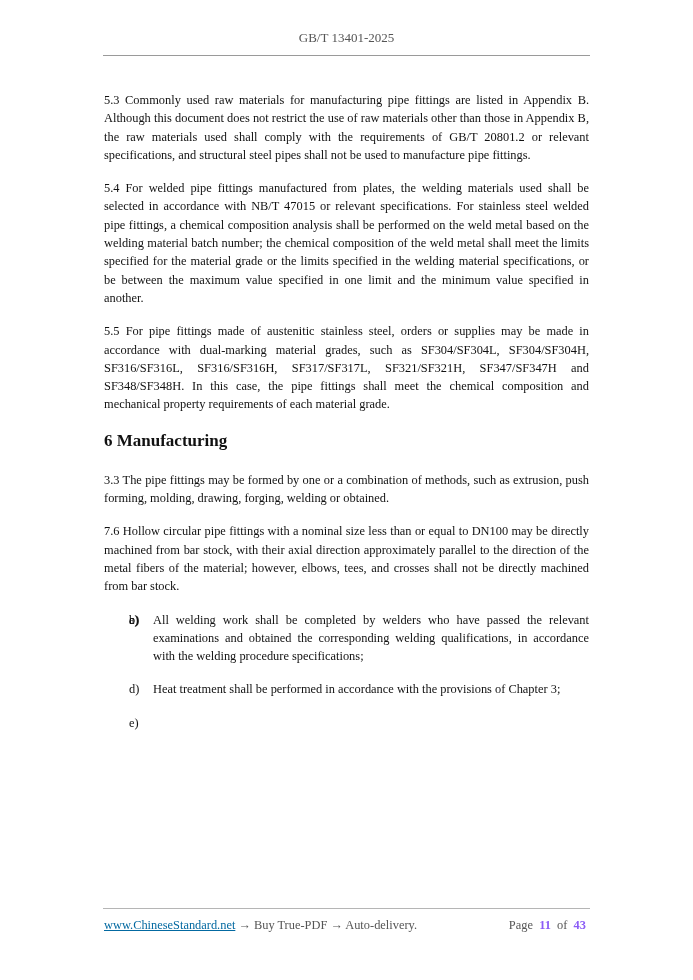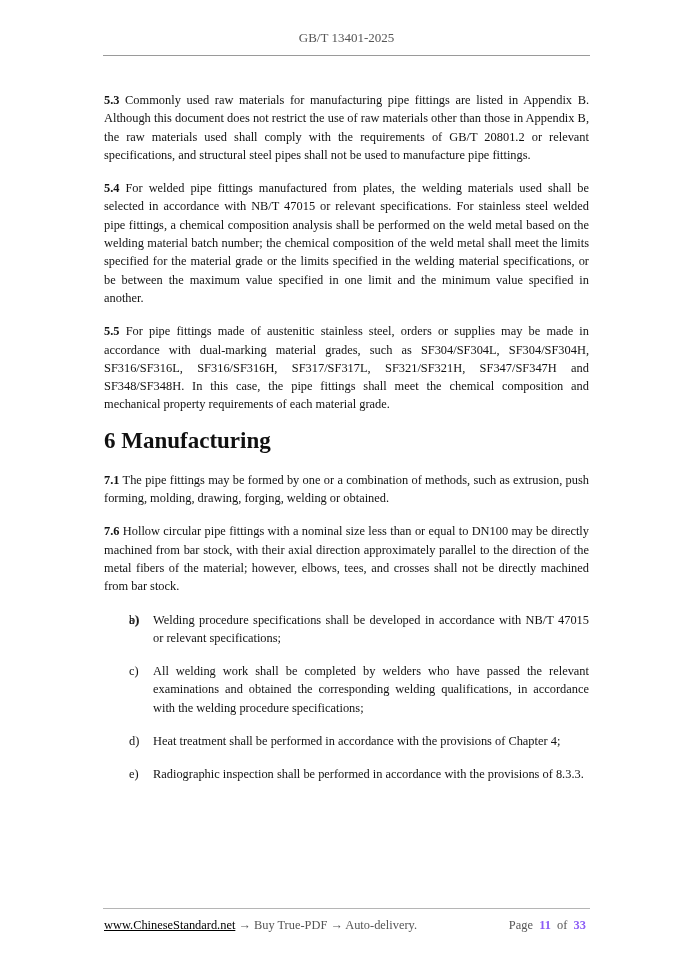--- a/index.html
+++ b/index.html
@@ -30,23 +30,23 @@
     .body {
       position: absolute;
       top: 91px; left: 104px; width: 485px;
       font-size: 12.4px;
       line-height: 18.3px;
     }
     .para {
       text-align: justify;
       margin-bottom: 15px;
     }
-    .para b { font-weight: bold; }
+    .para b { font-weight: normal; }
     .section-title {
-      font-size: 23px;
+      font-size: 17px;
       font-weight: bold;
       line-height: 24px;
       margin-top: 10px;
       margin-bottom: 18px;
     }
     .list { margin-top: 0; }
     .list-item {
       position: relative;
       padding-left: 49px;
       text-align: justify;
@@ -62,80 +62,78 @@
       border-top: 1px solid #b5b5b5;
     }
     .footer {
       position: absolute;
       top: 918px; left: 104px; width: 482px;
       font-size: 12.4px;
       color: #555555;
       display: flex;
       justify-content: space-between;
     }
-    .footer a { color: #000000; text-decoration: underline; }
+    .footer a { color: #0369a1; text-decoration: underline; }
     .footer .pg b { color: #8b5cf6; font-weight: bold; }
   </style>
 </head>
 <body>
 
 <div class="page">
 
   <div class="header">GB/T 13401-2025</div>
   <div class="header-rule"></div>
 
   <div class="body">
 
     <p class="para"><b>5.3</b><span> Commonly used raw materials for manufacturing pipe fittings are listed in Appendix B. Although this document does not restrict the use of raw materials other than those in Appendix B, the raw materials used shall comply with the requirements of GB/T 20801.2 or relevant specifications, and structural steel pipes shall not be used to manufacture pipe fittings.</span></p>
 
     <p class="para"><b>5.4</b><span> For welded pipe fittings manufactured from plates, the welding materials used shall be selected in accordance with NB/T 47015 or relevant specifications. For stainless steel welded pipe fittings, a chemical composition analysis shall be performed on the weld metal based on the welding material batch number; the chemical composition of the weld metal shall meet the limits specified for the material grade or the limits specified in the welding material specifications, or be between the maximum value specified in one limit and the minimum value specified in another.</span></p>
 
     <p class="para"><b>5.5</b><span> For pipe fittings made of austenitic stainless steel, orders or supplies may be made in accordance with dual-marking material grades, such as SF304/SF304L, SF304/SF304H, SF316/SF316L, SF316/SF316H, SF317/SF317L, SF321/SF321H, SF347/SF347H and SF348/SF348H. In this case, the pipe fittings shall meet the chemical composition and mechanical property requirements of each material grade.</span></p>
 
     <h2 class="section-title">6 Manufacturing</h2>
 
-    <p class="para"><b>7.1</b><span> The pipe fittings may be formed by one or a combination of methods, such as extrusion, push forming, molding, drawing, forging, welding or obtained.</span></p>
+    <p class="para"><b>3.3</b><span> The pipe fittings may be formed by one or a combination of methods, such as extrusion, push forming, molding, drawing, forging, welding or obtained.</span></p>
 
     <p class="para"><b>7.6</b><span> Hollow circular pipe fittings with a nominal size less than or equal to DN100 may be directly machined from bar stock, with their axial direction approximately parallel to the direction of the metal fibers of the material; however, elbows, tees, and crosses shall not be directly machined from bar stock.</span></p>
 
 
     <div class="list">
       <div class="list-item">
         <span class="list-marker">a)</span>
       </div>
       <div class="list-item">
         <span class="list-marker">b)</span>
-        <span>Welding procedure specifications shall be developed in accordance with NB/T 47015 or relevant specifications;</span>
       </div>
       <div class="list-item">
         <span class="list-marker">c)</span>
         <span>All welding work shall be completed by welders who have passed the relevant examinations and obtained the corresponding welding qualifications, in accordance with the welding procedure specifications;</span>
       </div>
       <div class="list-item">
         <span class="list-marker">d)</span>
-        <span>Heat treatment shall be performed in accordance with the provisions of Chapter 4;</span>
+        <span>Heat treatment shall be performed in accordance with the provisions of Chapter 3;</span>
       </div>
       <div class="list-item">
         <span class="list-marker">e)</span>
-        <span>Radiographic inspection shall be performed in accordance with the provisions of 8.3.3.</span>
       </div>
     </div>
   </div>
 
   <div class="footer-rule"></div>
 
   <div class="footer">
     <span>
       <a>www.ChineseStandard.net</a>
       <span>→</span>
       <span>Buy True-PDF</span>
       <span>→</span>
       <span>Auto-delivery.</span>
     </span>
     <span class="pg">
       <span>Page</span>&nbsp;
       <b>11</b>&nbsp;
       <span>of</span>&nbsp;
-      <b>33</b>
+      <b>43</b>
     </span>
   </div>
 
 </div>
 
 </body></html>

